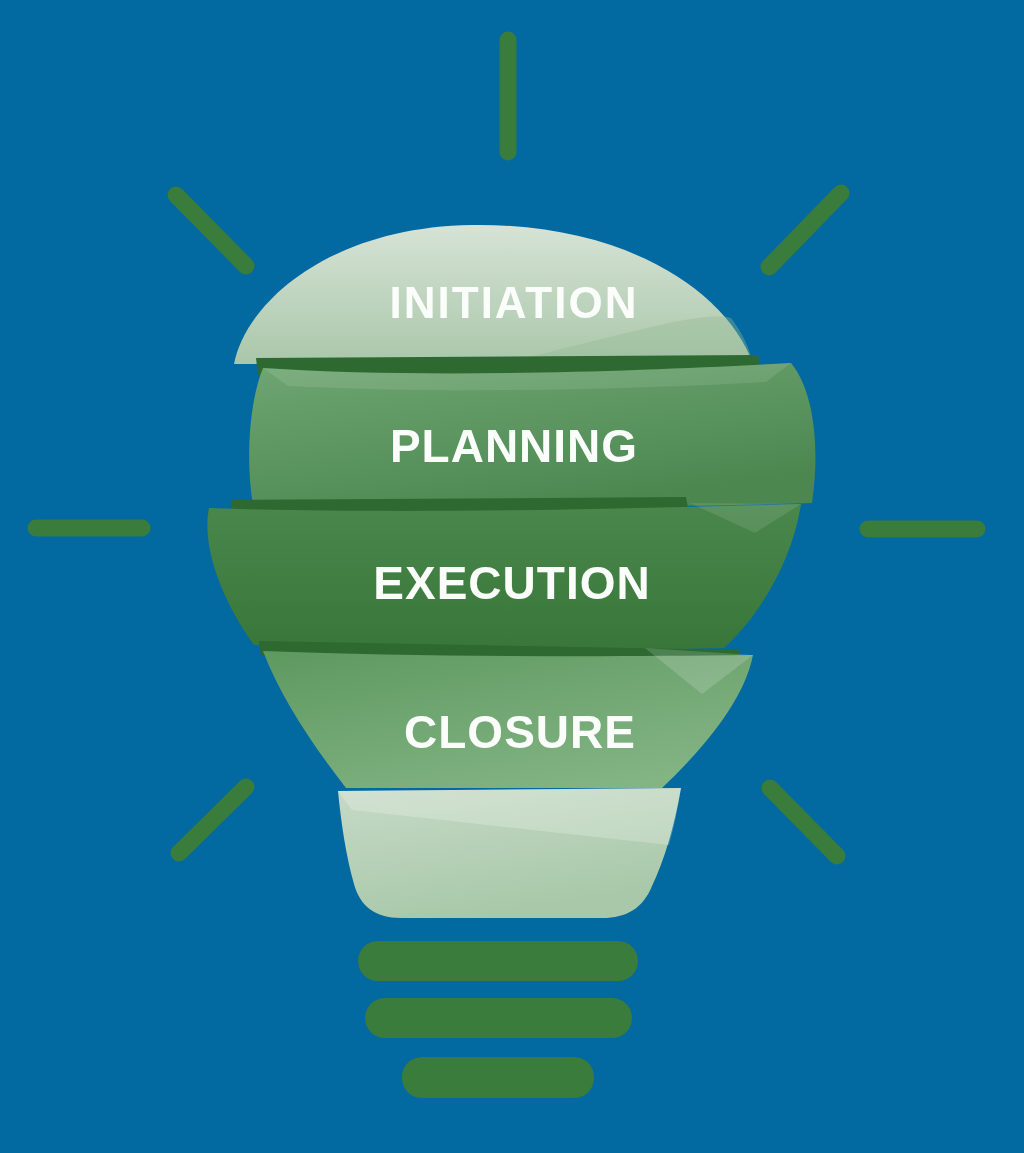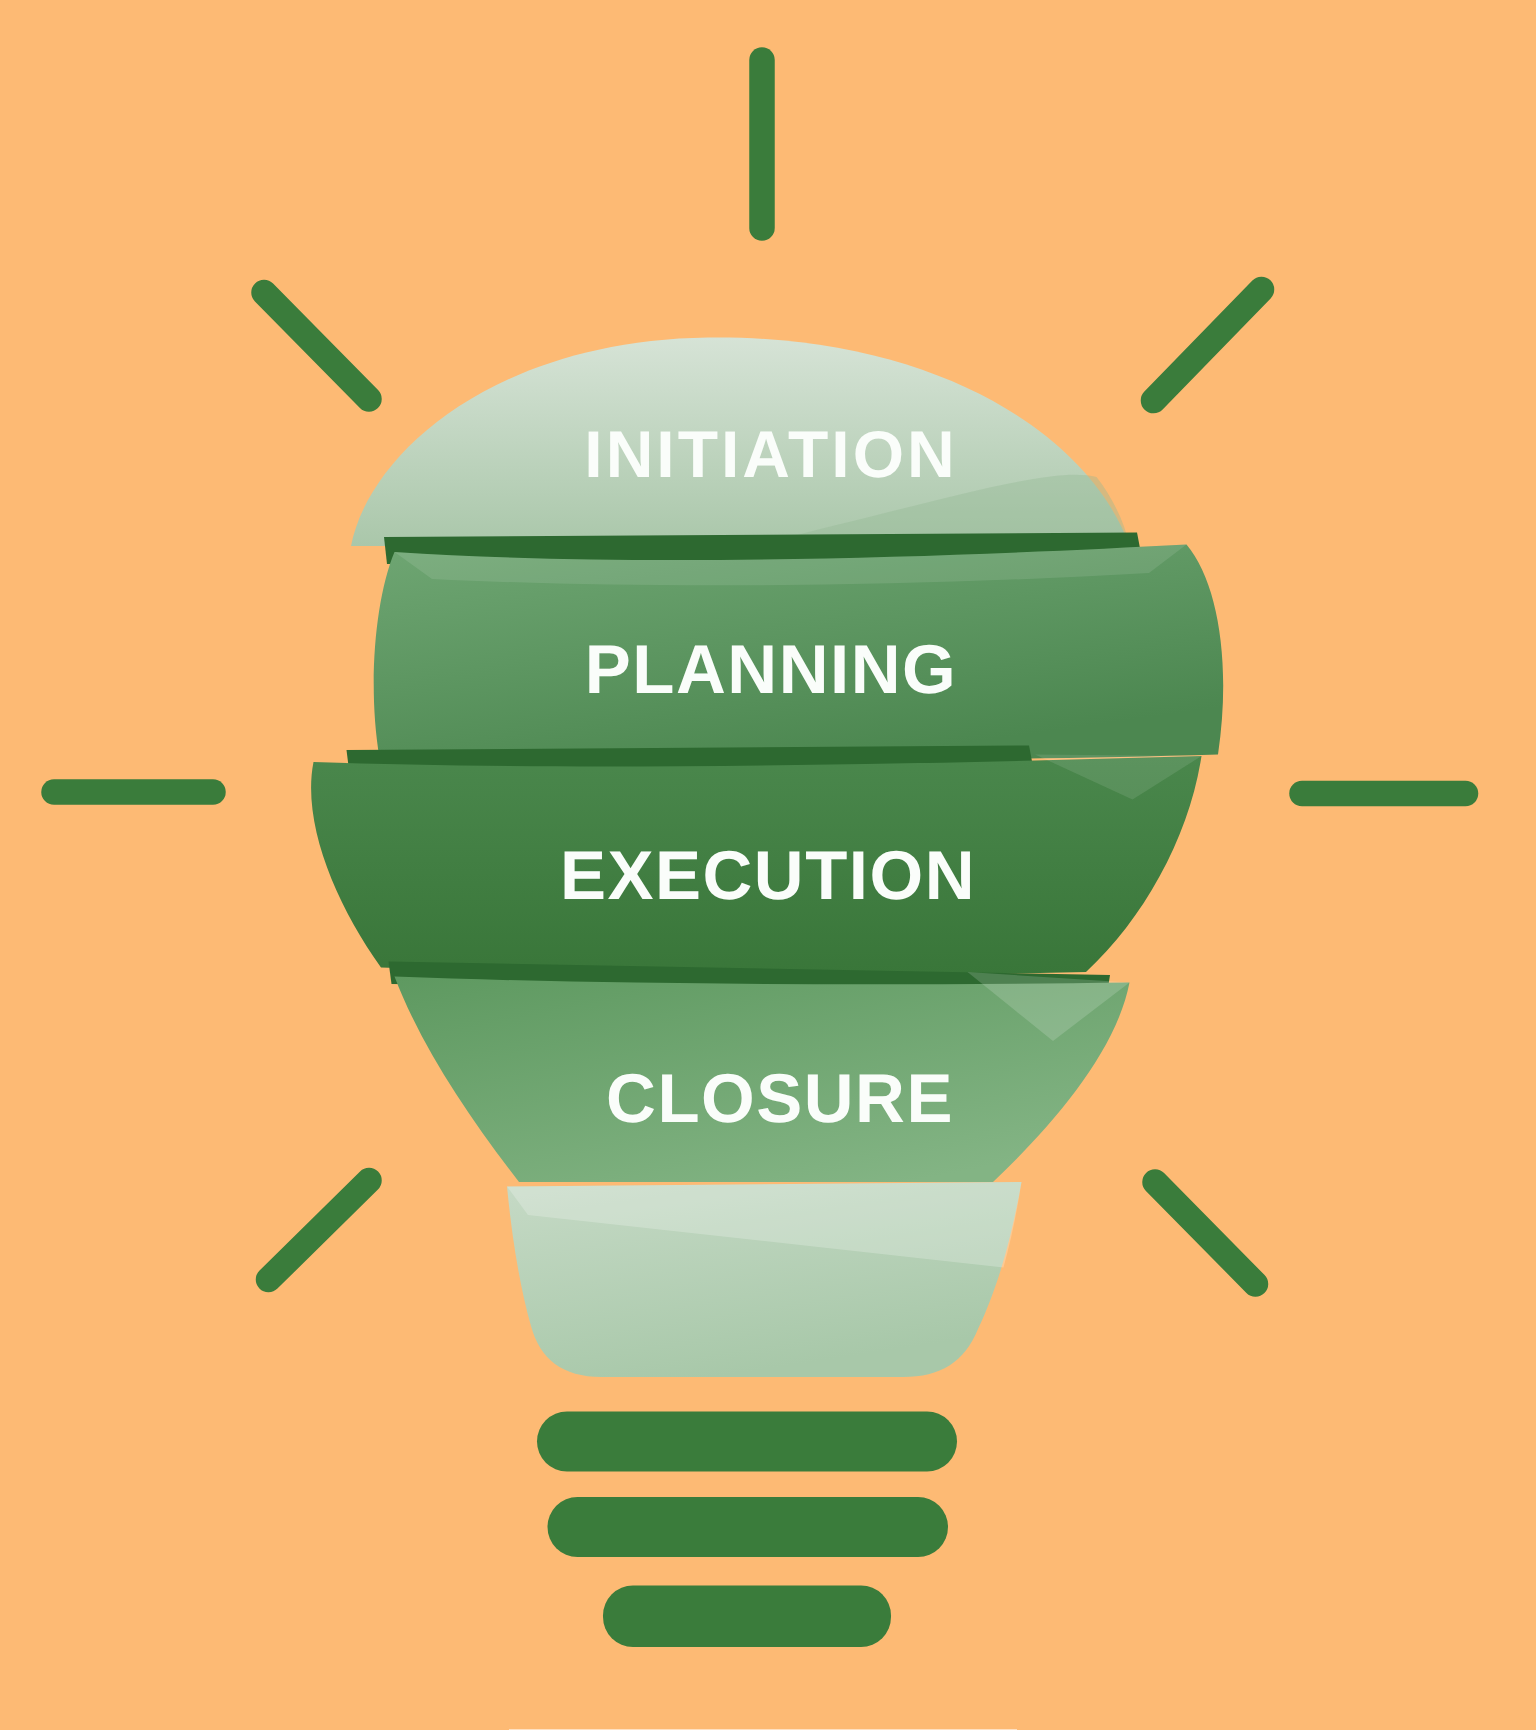--- a/index.html
+++ b/index.html
@@ -1,20 +1,20 @@
 <!DOCTYPE html>
 <html><head>
 <meta charset="utf-8">
 <style>
   html, body { margin: 0; padding: 0; background: #ffffff; }
   .canvas {
     position: relative;
     width: 1024px;
     height: 1153px;
-    background: #fdba74;
+    background: #0369a1;
     overflow: hidden;
     text-align: right;
   }
   svg { display: block; }
   .phase-label {
     font-family: "Liberation Sans", sans-serif;
     font-weight: 700;
     font-size: 46px;
     letter-spacing: 1px;
     text-anchor: middle;

